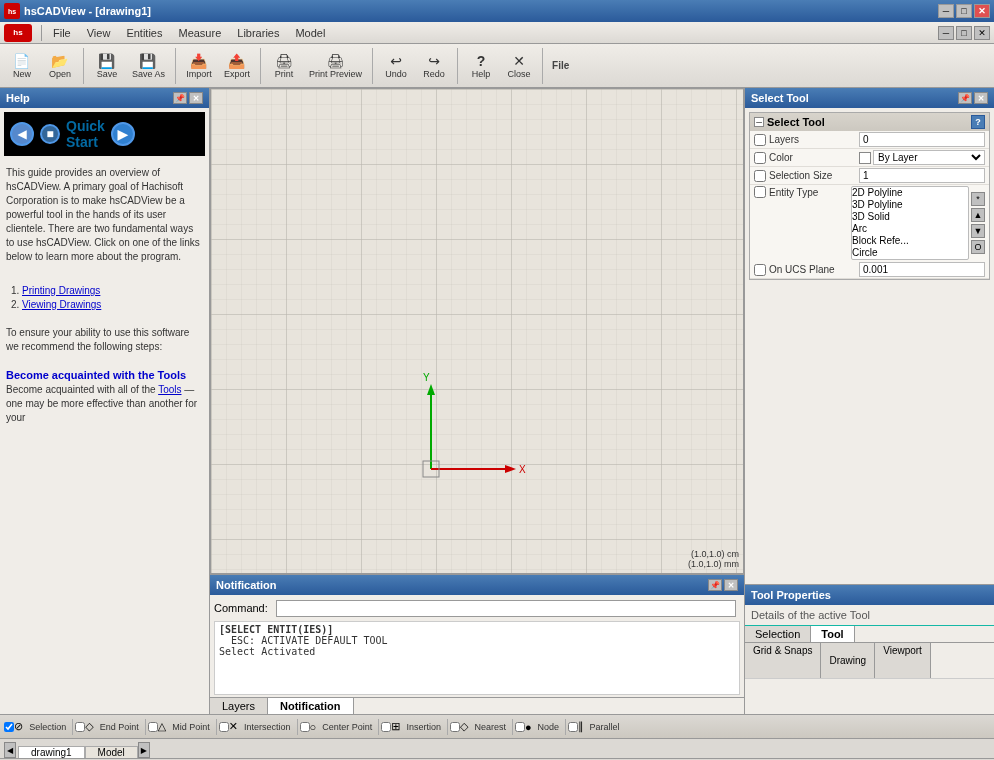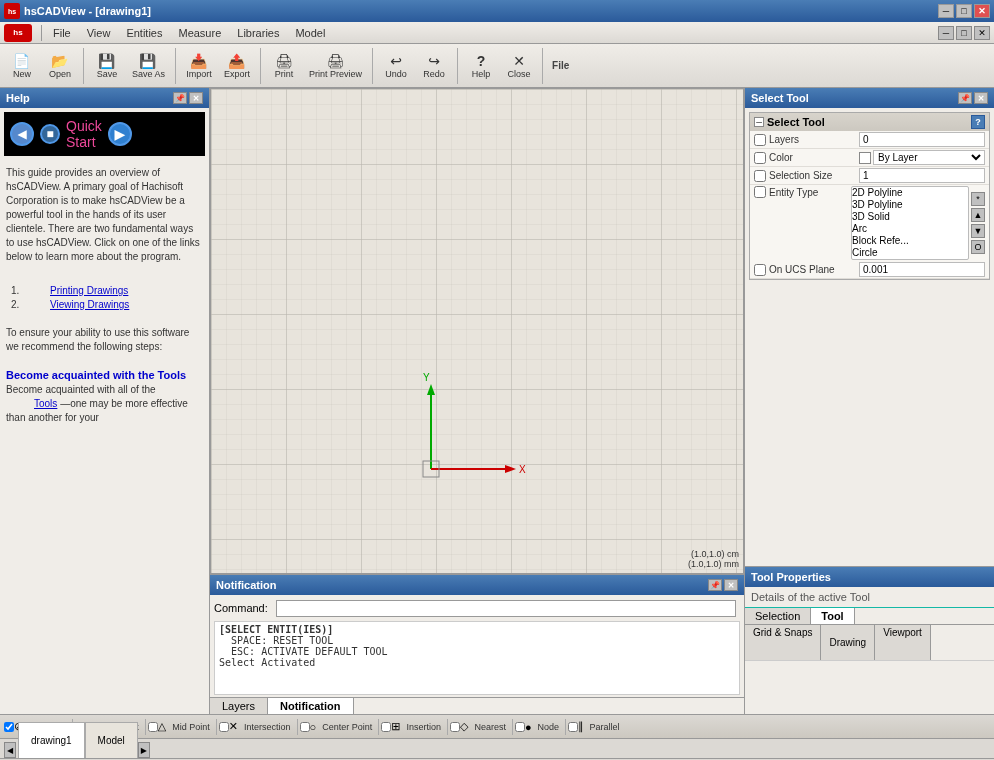--- a/index.html
+++ b/index.html
@@ -29,24 +29,24 @@
 
     
     #main { display: flex; height: calc(760px - 22px - 22px - 44px - 22px - 24px); }
 
     
     #help-panel { width: 210px; background: #f0ede8; border-right: 1px solid #999; display: flex; flex-direction: column; overflow: hidden; }
     #help-header { background: linear-gradient(to bottom, #4a7db5, #2a5a9a); color: white; padding: 2px 6px; display: flex; justify-content: space-between; align-items: center; font-size: 11px; font-weight: bold; height: 20px; }
     #help-header-btns { display: flex; gap: 2px; }
     .panel-btn { width: 14px; height: 12px; background: #c0c0c0; border: 1px solid #888; cursor: pointer; display: flex; align-items: center; justify-content: center; font-size: 8px; }
     #quick-start-box { background: #000; margin: 4px; padding: 6px; display: flex; align-items: center; gap: 6px; }
-    .qs-text { color: #ec4899; font-size: 14px; font-weight: normal; }
+    .qs-text { color: #0369a1; font-size: 14px; font-weight: bold; }
     .nav-circle { width: 24px; height: 24px; background: #3080d0; border-radius: 50%; display: flex; align-items: center; justify-content: center; color: white; font-size: 12px; cursor: pointer; border: 2px solid #5098e8; }
     #help-content { padding: 6px; font-size: 10px; color: #333; line-height: 1.4; overflow-y: auto; flex: 1; }
-    #help-content a { color: #0000cc; margin-left: 28px; }
+    #help-content a { color: #0000cc; }
     .bold-blue { color: #0000cc; font-weight: bold; font-size: 11px; }
 
     
     #center-area { flex: 1; display: flex; flex-direction: column; }
 
     
     #cad-viewport { flex: 1; background: #e8e4dc; position: relative; overflow: hidden; border: 1px solid #999; }
     .coord-display { position: absolute; bottom: 4px; right: 4px; font-size: 9px; color: #333; text-align: right; }
 
     
@@ -69,40 +69,40 @@
     .prop-row { display: flex; align-items: center; padding: 1px 4px; min-height: 18px; border-bottom: 1px solid #e0ddd8; }
     .prop-checkbox { width: 12px; height: 12px; margin-right: 3px; }
     .prop-label { width: 90px; font-size: 10px; color: #333; }
     .prop-input { width: 100%; border: 1px solid #bbb; padding: 1px 3px; font-size: 10px; background: white; }
     .prop-select { width: 100%; border: 1px solid #bbb; font-size: 10px; background: white; }
     .entity-list { flex: 1; border: 1px solid #bbb; background: white; margin-left: 2px; font-size: 10px; overflow-y: auto; max-height: 90px; }
     .entity-row { display: flex; align-items: flex-start; padding: 1px 4px; justify-content: flex-end; }
     .small-btn { width: 14px; height: 14px; background: #c0c0c0; border: 1px solid #888; display: flex; align-items: center; justify-content: center; font-size: 9px; cursor: pointer; }
 
     
-    #tool-props { height: 148px; border-top: 1px solid #999; background: #f0ede8; display: flex; flex-direction: column; }
+    #tool-props { height: 130px; border-top: 1px solid #999; background: #f0ede8; display: flex; flex-direction: column; }
     #tool-props-header { background: linear-gradient(to bottom, #4a7db5, #2a5a9a); color: white; padding: 2px 6px; font-size: 11px; font-weight: bold; height: 20px; display: flex; align-items: center; }
     #tool-props-desc { padding: 4px 6px; font-size: 11px; color: #555; border-bottom: 1px solid #14b8a6; }
     #tool-props-tabs { display: flex; border-bottom: 1px solid #999; }
     .tp-tab { padding: 2px 10px; cursor: pointer; font-size: 11px; border-right: 1px solid #999; background: #dcd9d4; }
     .tp-tab.active { background: white; font-weight: bold; }
     #tool-props-content { flex: 1; padding: 4px; }
 
     
     #snap-bar { height: 24px; background: linear-gradient(to bottom, #dcd9d4, #ccc8c0); display: flex; align-items: center; padding: 0 4px; border-top: 1px solid #999; overflow: hidden; }
     .snap-item { display: flex; align-items: center; gap: 2px; padding: 0 4px; font-size: 9px; color: #333; cursor: pointer; white-space: nowrap; }
     .snap-checkbox { width: 10px; height: 10px; }
     .snap-sep { width: 1px; height: 16px; background: #aaa; margin: 0 2px; }
 
     
     #status-bar { height: 22px; background: linear-gradient(to bottom, #dcd9d4, #ccc8c0); border-top: 1px solid #999; display: flex; align-items: center; padding: 0 8px; font-size: 10px; color: #333; gap: 8px; }
 
     
     #tab-bar { height: 20px; background: #dcd9d4; display: flex; align-items: flex-end; border-top: 1px solid #999; padding: 0 4px; }
-    .tab-item { padding: 12px 12px; background: #e8e4dc; border: 1px solid #aaa; border-bottom: none; font-size: 10px; cursor: pointer; }
+    .tab-item { padding: 0 12px; background: #e8e4dc; border: 1px solid #aaa; border-bottom: none; font-size: 10px; cursor: pointer; }
     .tab-item.active { background: white; }
     .tab-arrow { width: 12px; height: 16px; background: #c0c0c0; border: 1px solid #888; cursor: pointer; display: flex; align-items: center; justify-content: center; font-size: 8px; margin-right: 2px; }
 
     
     svg { width: 100%; height: 100%; }
 
     
     .color-preview { width: 12px; height: 12px; background: white; border: 1px solid #888; display: inline-block; margin-right: 2px; }
   </style>
 </head>
@@ -279,21 +279,20 @@
           <div class="panel-btn">📌</div>
           <div class="panel-btn">✕</div>
         </div>
       </div>
       <div style="display:flex;align-items:center;padding:2px 4px;">
         <span style="margin-right:4px;font-size:11px;">Command:</span>
         <input type="text" id="command-input" style="flex: 1 1 0%;">
       </div>
       <div id="command-output">
         <div style="font-weight:bold;">[SELECT ENTIT(IES)]</div>
-        <div>&nbsp;&nbsp;SPACE: RESET TOOL</div>
         <div>&nbsp;&nbsp;ESC: ACTIVATE DEFAULT TOOL</div>
         <div>Select Activated</div>
       </div>
       <div id="notif-tabs">
         <div class="notif-tab">Layers</div>
         <div class="notif-tab active">Notification</div>
       </div>
     </div>
 
   </div>

